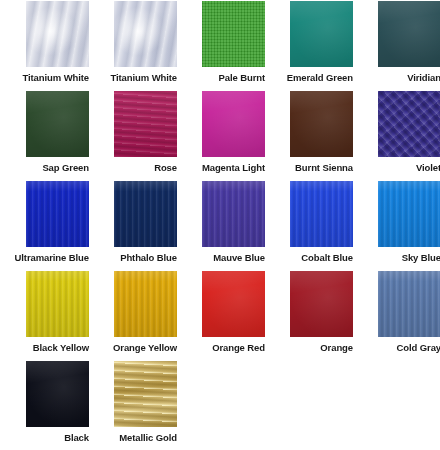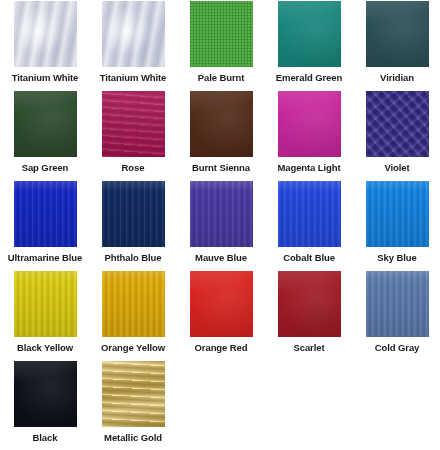--- a/index.html
+++ b/index.html
@@ -22,21 +22,21 @@
     column-gap: 0px;
     row-gap: 0px;
     padding-left: 1px;
     box-sizing: border-box;
   }
   .swatch-cell {
     width: 88px;
     height: 90px;
     display: flex;
     flex-direction: column;
-    align-items: center;
+    align-items: flex-end;
     justify-content: flex-start;
     box-sizing: border-box;
   }
   .swatch-cell.empty-cell {
     visibility: hidden;
   }
   .swatch-chip {
     width: 63px;
     height: 66px;
     margin-top: 1px;
@@ -99,30 +99,30 @@
       </div>
       <div class="swatch-label">Sap Green</div>
     </div>
     <div class="swatch-cell">
       <div class="swatch-chip" style="background: rgb(174, 21, 85);">
         <div class="tex" style="background: repeating-linear-gradient(4deg, rgba(255, 255, 255, 0.16) 0px, rgba(0, 0, 0, 0) 2px, rgba(0, 0, 0, 0.15) 4px, rgba(0, 0, 0, 0) 7px), linear-gradient(rgba(255, 255, 255, 0.1) 0%, rgba(0, 0, 0, 0.12) 100%);"></div>
       </div>
       <div class="swatch-label">Rose</div>
     </div>
     <div class="swatch-cell">
+      <div class="swatch-chip" style="background: rgb(198, 38, 155);">
+        <div class="tex" style="background: linear-gradient(170deg, rgba(255, 255, 255, 0.13) 0%, rgba(0, 0, 0, 0) 30%, rgba(0, 0, 0, 0.14) 100%), radial-gradient(at 60% 40%, rgba(255, 255, 255, 0.09) 0%, rgba(0, 0, 0, 0) 70%);"></div>
+      </div>
+      <div class="swatch-label">Magenta Light</div>
+    </div>
+    <div class="swatch-cell">
       <div class="swatch-chip" style="background: rgb(81, 42, 25);">
         <div class="tex" style="background: linear-gradient(170deg, rgba(255, 255, 255, 0.13) 0%, rgba(0, 0, 0, 0) 30%, rgba(0, 0, 0, 0.14) 100%), radial-gradient(at 60% 40%, rgba(255, 255, 255, 0.09) 0%, rgba(0, 0, 0, 0) 70%);"></div>
       </div>
       <div class="swatch-label">Burnt Sienna</div>
-    </div>
-    <div class="swatch-cell">
-      <div class="swatch-chip" style="background: rgb(198, 38, 155);">
-        <div class="tex" style="background: linear-gradient(170deg, rgba(255, 255, 255, 0.13) 0%, rgba(0, 0, 0, 0) 30%, rgba(0, 0, 0, 0.14) 100%), radial-gradient(at 60% 40%, rgba(255, 255, 255, 0.09) 0%, rgba(0, 0, 0, 0) 70%);"></div>
-      </div>
-      <div class="swatch-label">Magenta Light</div>
     </div>
     <div class="swatch-cell">
       <div class="swatch-chip" style="background: rgb(58, 48, 144);">
         <div class="tex" style="background: repeating-linear-gradient(48deg, rgba(255, 255, 255, 0.16) 0px, rgba(0, 0, 0, 0) 3px, rgba(0, 0, 0, 0.2) 5px, rgba(0, 0, 0, 0) 8px), repeating-linear-gradient(-40deg, rgba(255, 255, 255, 0.13) 0px, rgba(0, 0, 0, 0) 3px, rgba(0, 0, 0, 0.16) 6px, rgba(0, 0, 0, 0) 9px);"></div>
       </div>
       <div class="swatch-label">Violet</div>
     </div>
     <div class="swatch-cell">
       <div class="swatch-chip" style="background: rgb(21, 40, 196);">
         <div class="tex" style="background: repeating-linear-gradient(90deg, rgba(255, 255, 255, 0.1) 0px, rgba(0, 0, 0, 0) 2px, rgba(0, 0, 0, 0.11) 4px, rgba(0, 0, 0, 0) 6px), linear-gradient(rgba(255, 255, 255, 0.14) 0%, rgba(0, 0, 0, 0) 16%, rgba(0, 0, 0, 0.1) 100%);"></div>
@@ -168,21 +168,21 @@
     <div class="swatch-cell">
       <div class="swatch-chip" style="background: rgb(216, 35, 31);">
         <div class="tex" style="background: linear-gradient(170deg, rgba(255, 255, 255, 0.13) 0%, rgba(0, 0, 0, 0) 30%, rgba(0, 0, 0, 0.14) 100%), radial-gradient(at 60% 40%, rgba(255, 255, 255, 0.09) 0%, rgba(0, 0, 0, 0) 70%);"></div>
       </div>
       <div class="swatch-label">Orange Red</div>
     </div>
     <div class="swatch-cell">
       <div class="swatch-chip" style="background: rgb(159, 26, 37);">
         <div class="tex" style="background: linear-gradient(170deg, rgba(255, 255, 255, 0.13) 0%, rgba(0, 0, 0, 0) 30%, rgba(0, 0, 0, 0.14) 100%), radial-gradient(at 60% 40%, rgba(255, 255, 255, 0.09) 0%, rgba(0, 0, 0, 0) 70%);"></div>
       </div>
-      <div class="swatch-label">Scarlet</div>
+      <div class="swatch-label">Orange</div>
     </div>
     <div class="swatch-cell">
       <div class="swatch-chip" style="background: rgb(93, 124, 174);">
         <div class="tex" style="background: repeating-linear-gradient(90deg, rgba(255, 255, 255, 0.1) 0px, rgba(0, 0, 0, 0) 2px, rgba(0, 0, 0, 0.11) 4px, rgba(0, 0, 0, 0) 6px), linear-gradient(rgba(255, 255, 255, 0.14) 0%, rgba(0, 0, 0, 0) 16%, rgba(0, 0, 0, 0.1) 100%);"></div>
       </div>
       <div class="swatch-label">Cold Gray</div>
     </div>
     <div class="swatch-cell">
       <div class="swatch-chip" style="background: rgb(13, 15, 25);">
         <div class="tex" style="background: linear-gradient(170deg, rgba(255, 255, 255, 0.13) 0%, rgba(0, 0, 0, 0) 30%, rgba(0, 0, 0, 0.14) 100%), radial-gradient(at 60% 40%, rgba(255, 255, 255, 0.09) 0%, rgba(0, 0, 0, 0) 70%);"></div>

